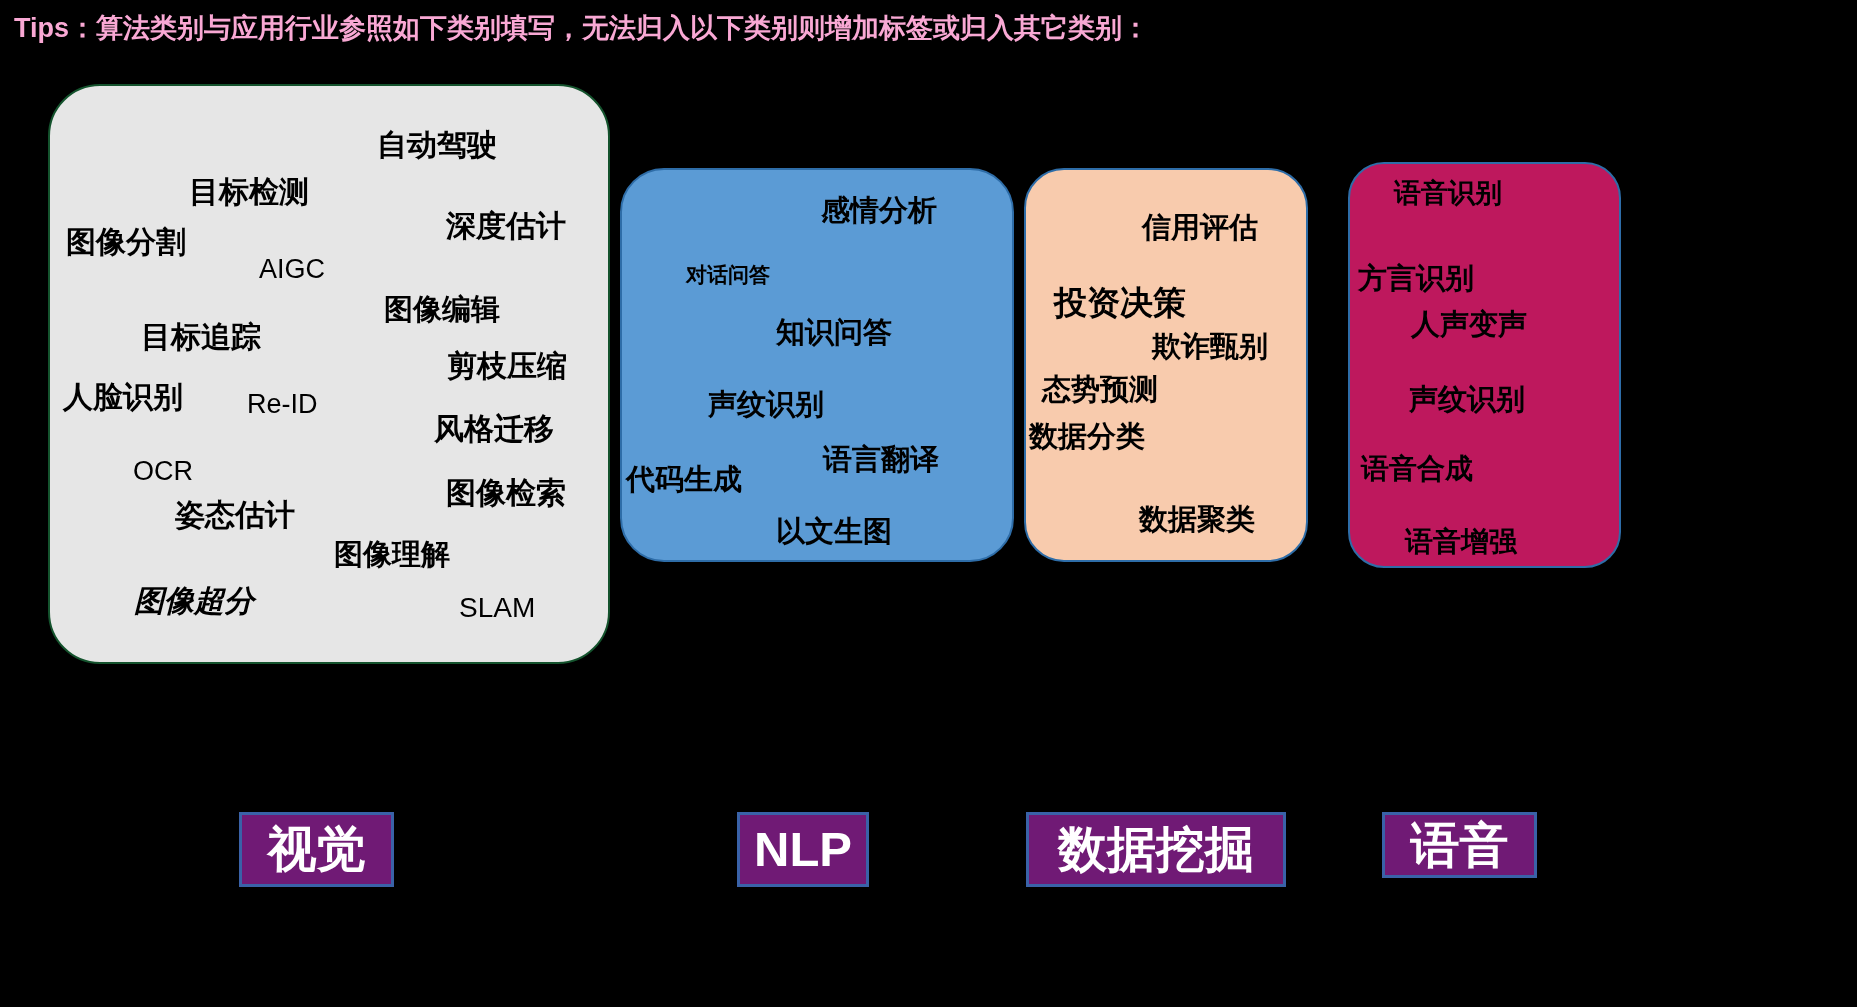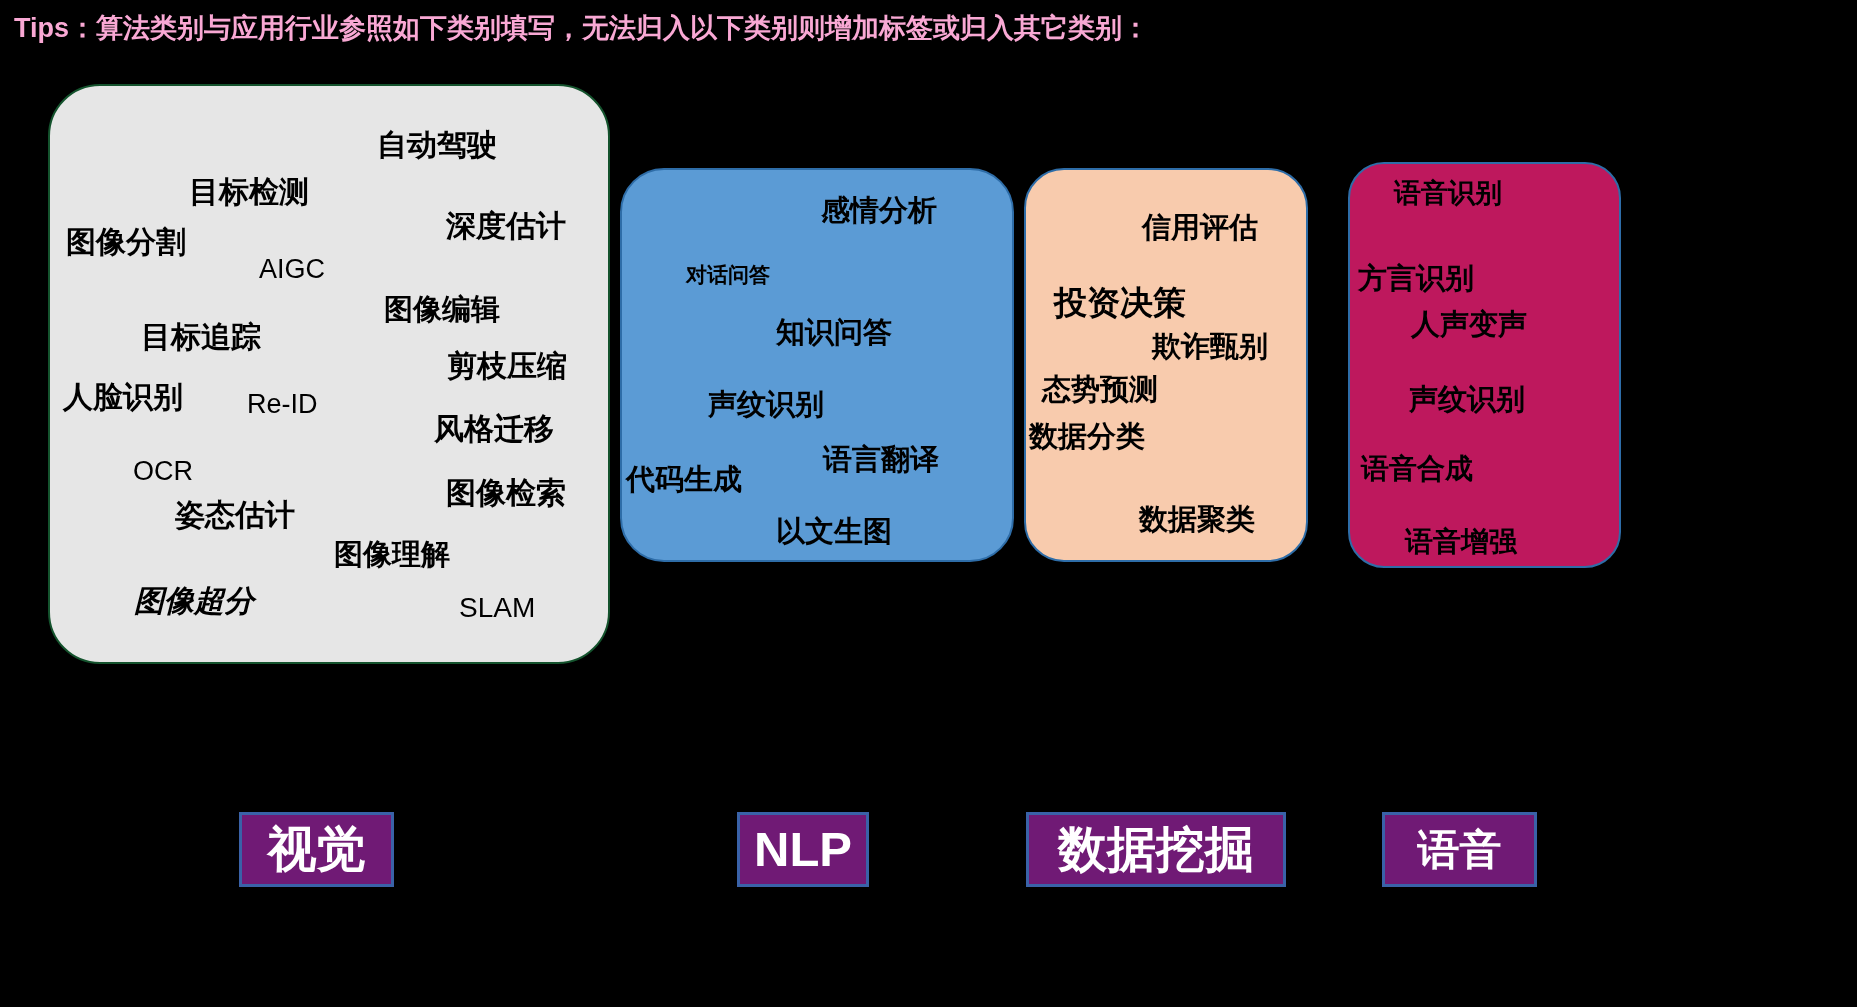--- a/index.html
+++ b/index.html
@@ -119,22 +119,22 @@
     left: 1026px;
     top: 812px;
     width: 260px;
     height: 75px;
     font-size: 49px;
   }
   #cat-speech {
     left: 1382px;
     top: 812px;
     width: 155px;
-    height: 75px;
-    font-size: 42px;
+    height: 66px;
+    font-size: 49px;
   }
 </style>
 </head>
 <body>
 
 <div id="tips-header">Tips：算法类别与应用行业参照如下类别填写，无法归入以下类别则增加标签或归入其它类别：</div>
 
 <div class="panel" id="panel-vision">
   <div class="panel-inner">
       <div class="tag" style="left: 327px; top: 44px; font-size: 30px;">自动驾驶</div>

